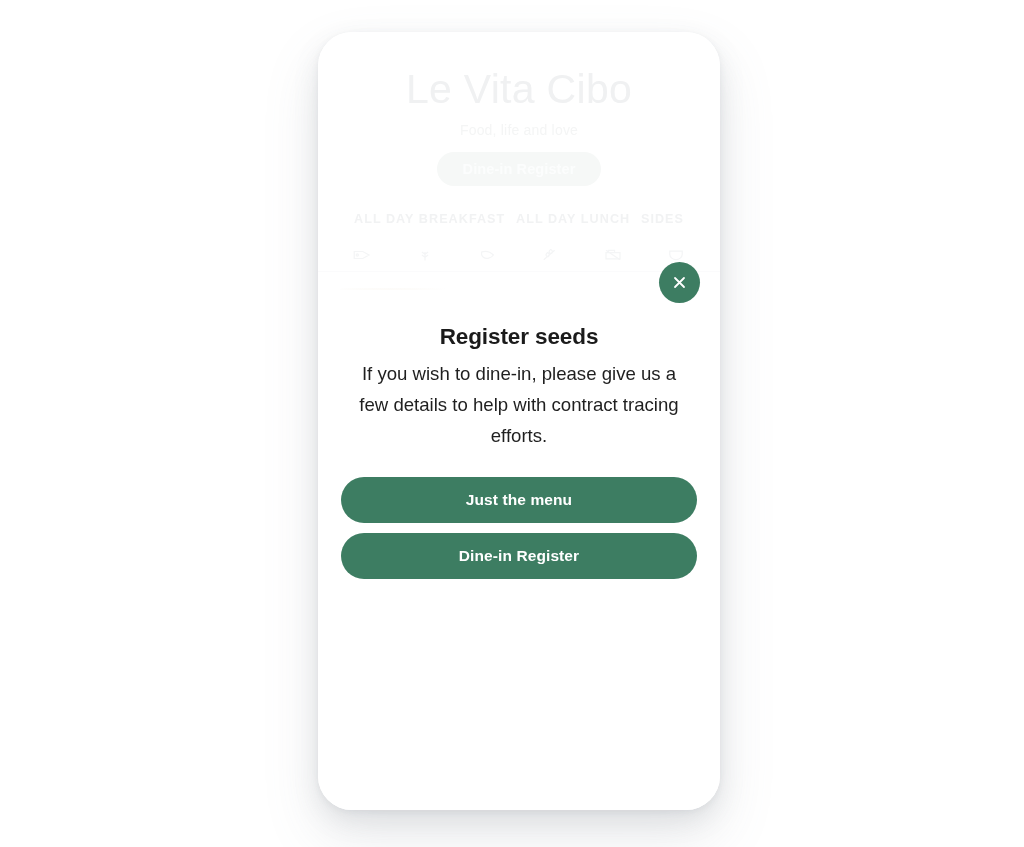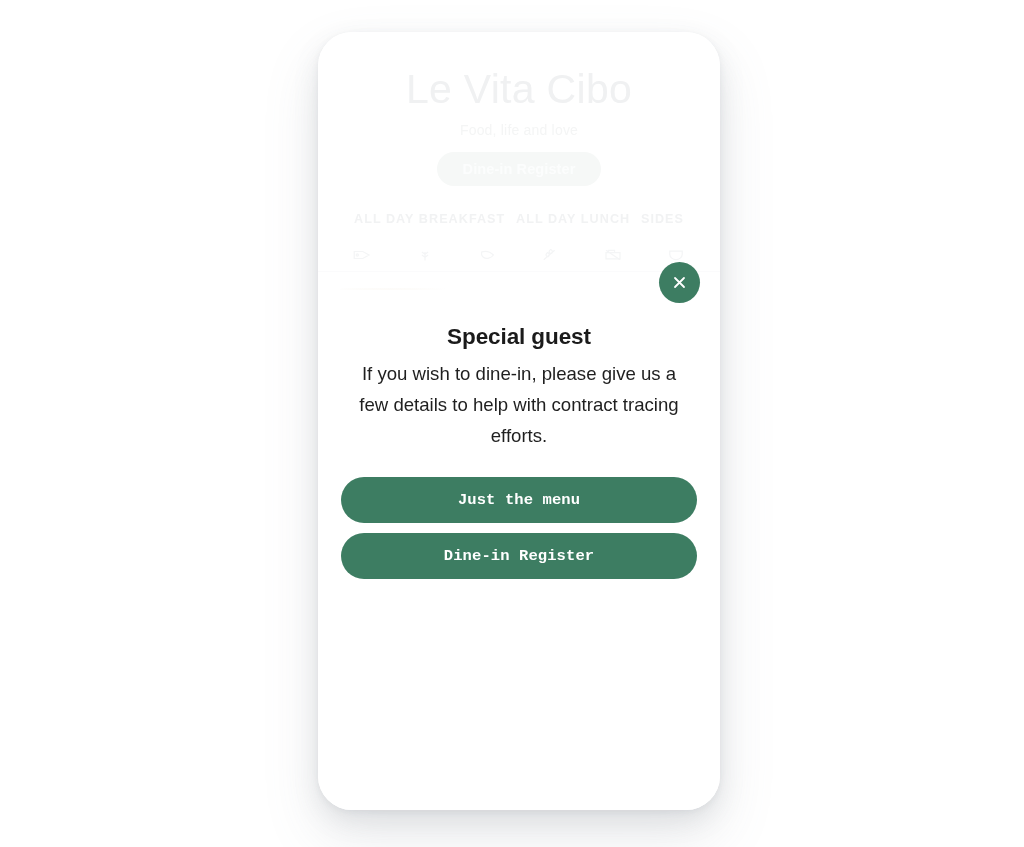--- a/index.html
+++ b/index.html
@@ -236,21 +236,21 @@
   }
   .btn {
     display: flex;
     align-items: center;
     justify-content: center;
     height: 46px;
     border: 0;
     border-radius: 999px;
     background: #3d7d62;
     color: #ffffff;
-    font-family: Liberation Mono, monospace;
+    font-family: Liberation Sans, sans-serif;
     font-size: 15.5px;
     font-weight: 700;
     letter-spacing: 0.1px;
     cursor: pointer;
   }
 
   .close-btn {
     position: absolute;
     top: -28px;
     right: 20px;
@@ -388,21 +388,21 @@
       <div class="modal-scrim"></div>
 
       <div class="modal">
 
         <button class="close-btn">
           <svg viewBox="0 0 16 16" fill="none" stroke="currentColor" stroke-width="1.9" stroke-linecap="round">
             <path d="M3.2 3.2l9.6 9.6M12.8 3.2l-9.6 9.6"></path>
           </svg>
         </button>
 
-        <h2 class="modal-title">Special guest</h2>
+        <h2 class="modal-title">Register seeds</h2>
         <p class="modal-desc">If you wish to dine-in, please give us a few details to help with contract tracing efforts.</p>
 
         <div class="modal-actions">
           <button class="btn">Just the menu</button>
           <button class="btn">Dine-in Register</button>
         </div>
 
       </div>
 
     </div>

